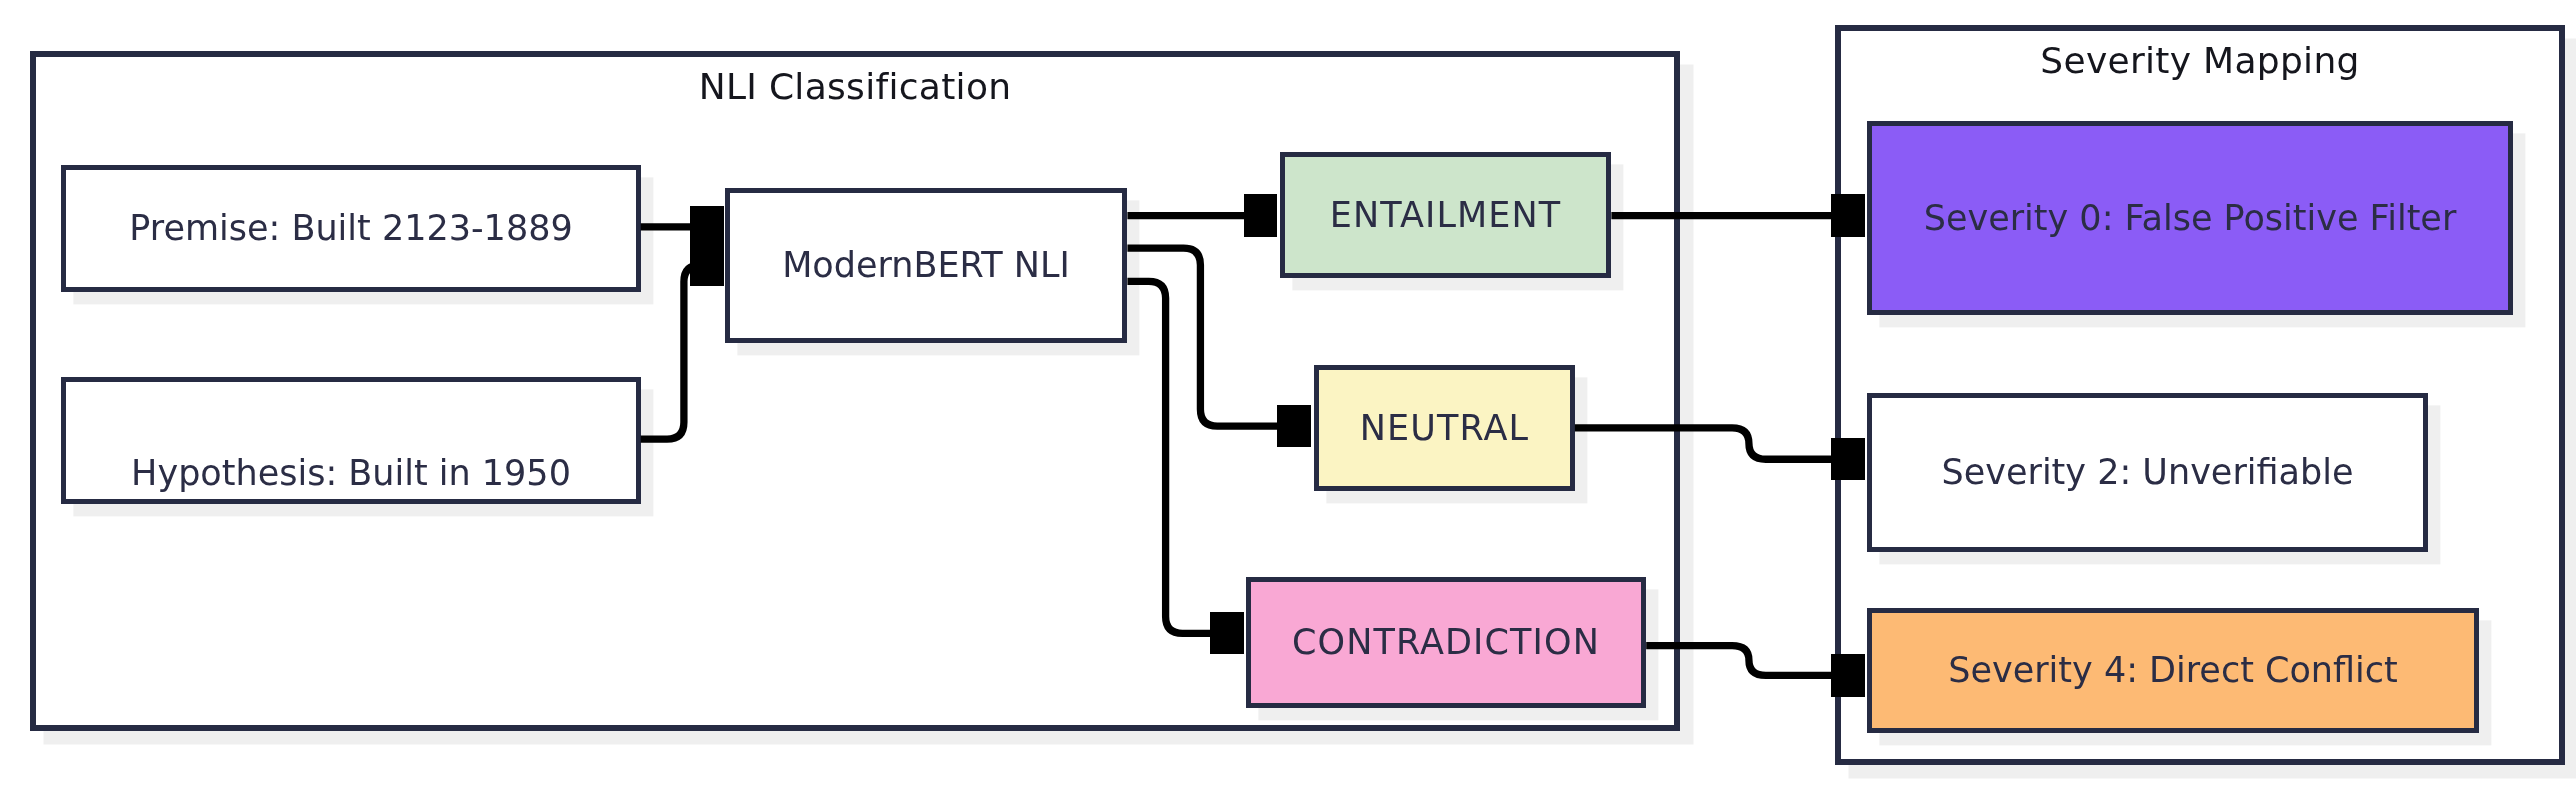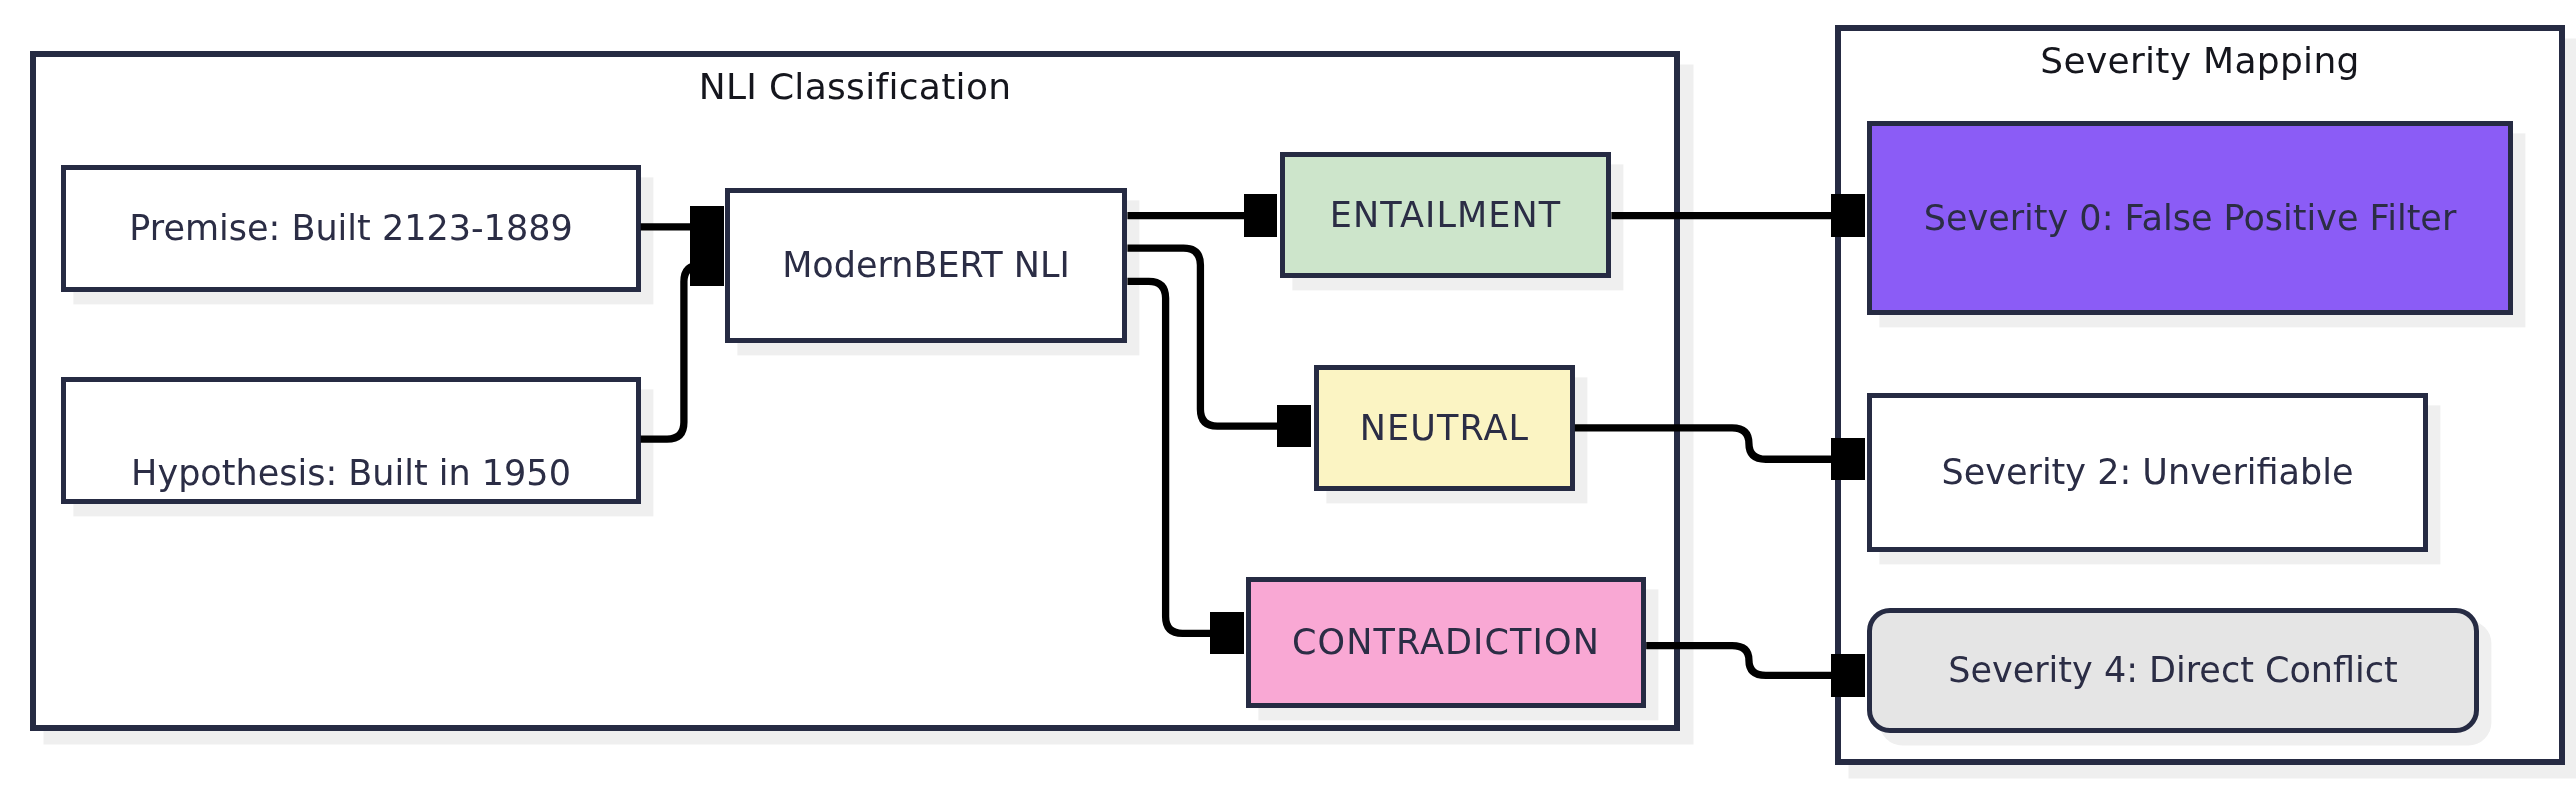--- a/index.html
+++ b/index.html
@@ -110,21 +110,21 @@
   </div>
 
   <div class="node" id="node-sev0" style="background-color: #8b5cf6;">
     <span class="lbl">Severity 0: False Positive Filter</span>
   </div>
 
   <div class="node" id="node-sev2" style="background-color: rgb(255, 255, 255);">
     <span class="lbl">Severity 2: Unverifiable</span>
   </div>
 
-  <div class="node" id="node-sev4" style="background-color: #e5e5e5; border-radius: 23px;">
+  <div class="node" id="node-sev4" style="background-color: #fdba74;">
     <span class="lbl">Severity 4: Direct Conflict</span>
   </div>
 
   <svg class="edges" viewBox="0 0 4588 1400">
     <defs>
       <marker id="ah" viewBox="0 0 10 10" refX="8.5" refY="5" markerWidth="4.6" markerHeight="5.8" orient="auto-start-reverse" markerUnits="strokeWidth">
         <path d="M 0 0 L 10 5 L 0 10 z" fill="#000000" stroke="none"></path>
       </marker>
     </defs>
     <path d="M 1141 404 H 1280" marker-end="url(#ah)"></path>

